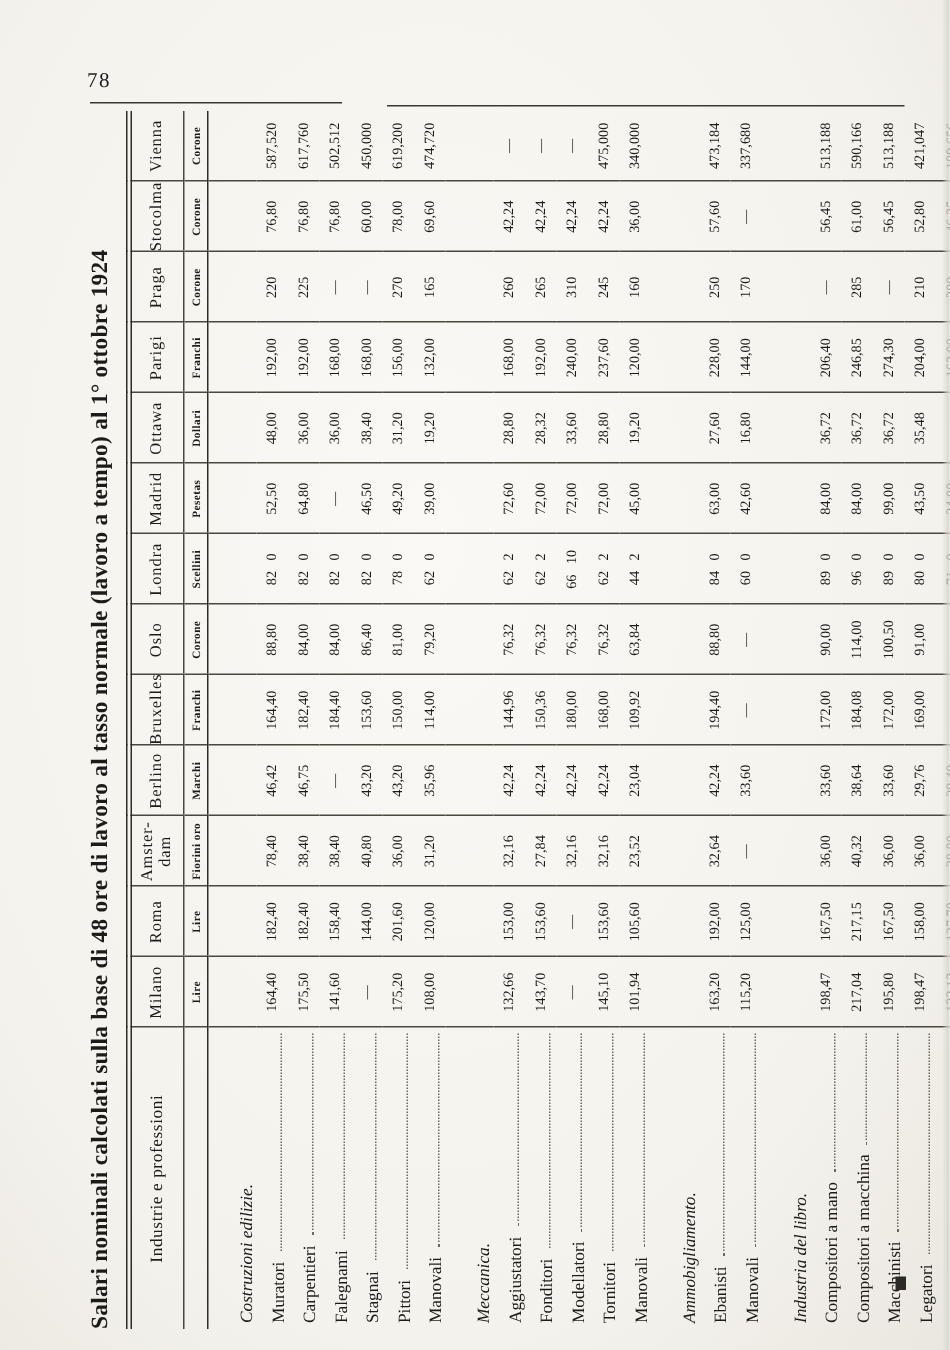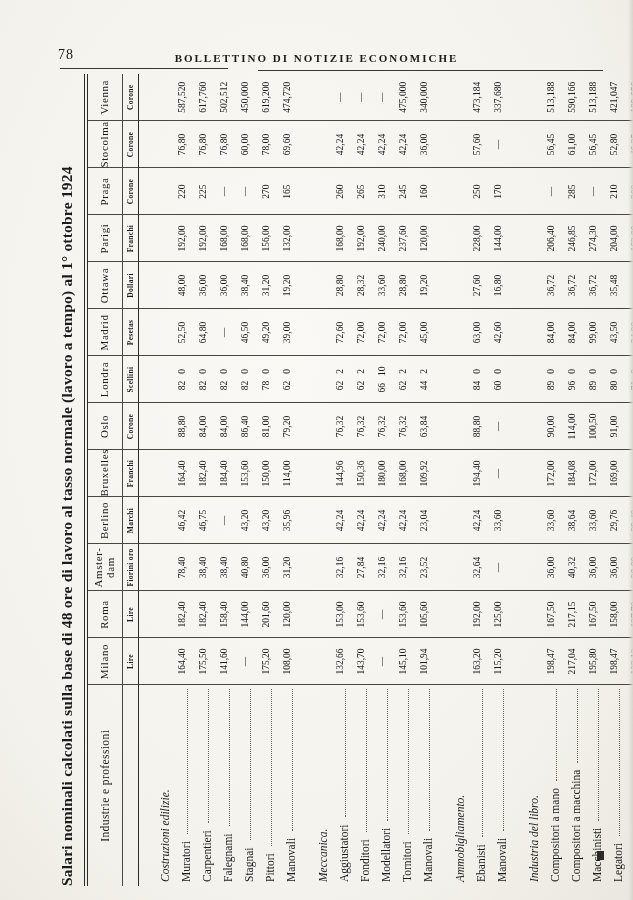--- a/index.html
+++ b/index.html
@@ -63,21 +63,20 @@
   .ink-mark{position:absolute;left:597px;top:851px;width:7px;height:9px;background:#2b2a26;}
   .edge-shade{position:absolute;right:0;top:0;width:5px;height:900px;
               background:linear-gradient(to left,#d8d5cc,rgba(216,213,204,0));}
 </style>
 </head>
 <body>
 
 <div id="paper">
 
   <div class="pagenum">78</div>
-  <div class="runhead">BOLLETTINO DI NOTIZIE ECONOMICHE</div>
   <div class="rule-a"></div>
   <div class="rule-b"></div>
 
   <div id="rot">
     <div class="tbl-title">Salari nominali calcolati sulla base di 48 ore di lavoro al tasso normale (lavoro a tempo) al 1° ottobre 1924</div>
     <table class="wages">
       <colgroup>
           <col class="c-label">
           <col class="c-city">
           <col class="c-city">

